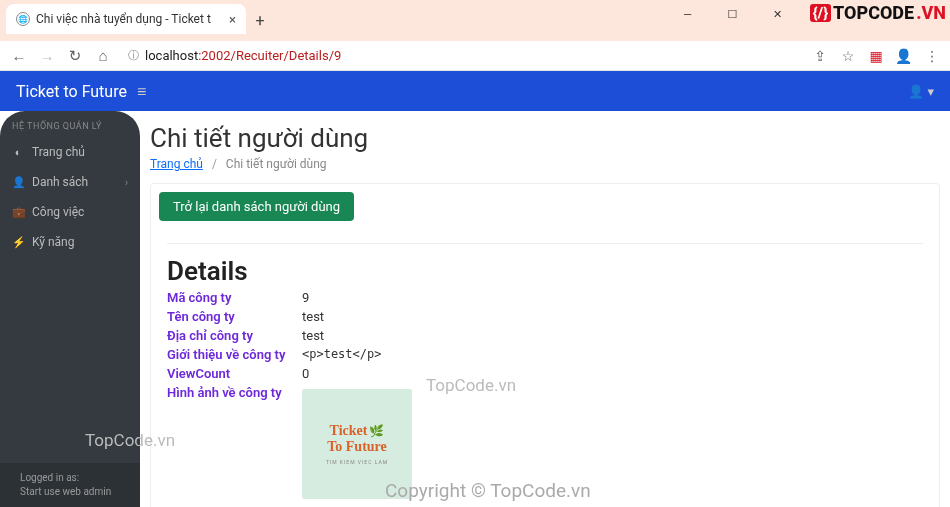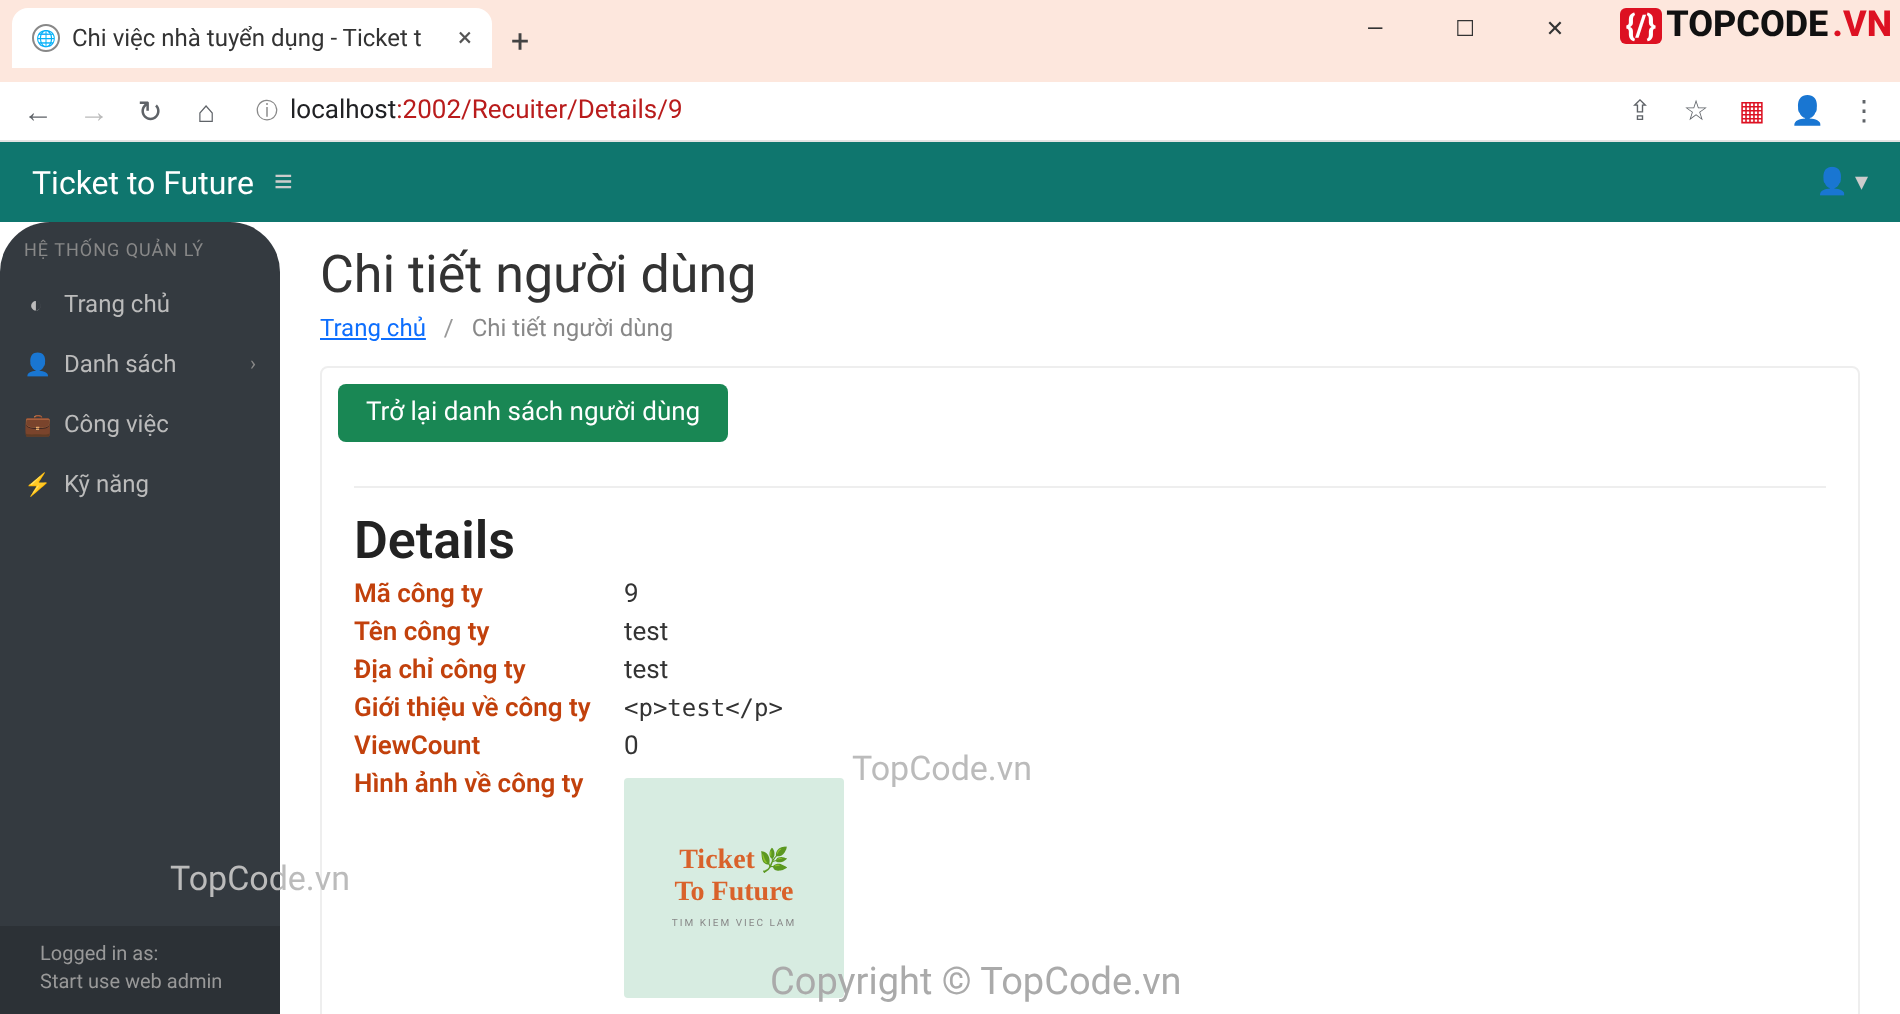--- a/index.html
+++ b/index.html
@@ -20,49 +20,49 @@
 .addr-bar { flex: 1; height: 24px; display: flex; align-items: center; font-size: 13px; color: #555; padding: 0 8px; }
 .addr-host { color: #202124; }
 .addr-path { color: #b91c1c; }
 .addr-icons { display: flex; gap: 8px; align-items: center; }
 .addr-icon { width: 20px; height: 20px; display: flex; align-items: center; justify-content: center; color: #5f6368; font-size: 14px; }
 .watermark-logo { position: absolute; top: 2px; right: 4px; font-weight: 800; font-size: 18px; color: #111; display: flex; align-items: center; gap: 2px; z-index: 100; }
 .watermark-logo .red { color: #d12; }
 .watermark-logo .bracket { background: #d12; color: #fff; padding: 0 3px; border-radius: 3px; font-size: 15px; }
 
 
-.app-header { height: 40px; background: #0f766e; color: #fff; display: flex; align-items: center; padding: 0 16px; justify-content: space-between; }
+.app-header { height: 40px; background: #1d4ed8; color: #fff; display: flex; align-items: center; padding: 0 16px; justify-content: space-between; }
 .brand { font-size: 16px; font-weight: 400; display: flex; align-items: center; gap: 10px; }
 .hamburger { font-size: 16px; color: #ccc; }
 .user-menu { color: #ccc; font-size: 13px; display: flex; align-items: center; gap: 3px; }
 
 
 .layout { display: flex; height: calc(507px - 71px - 40px); }
 .sidebar { width: 140px; background: #343a40; color: #aaa; font-size: 12px; display: flex; flex-direction: column; border-radius: 25px; }
 .sidebar-section-title { font-size: 9px; letter-spacing: 0.5px; color: #888; padding: 10px 12px 6px; text-transform: uppercase; }
 .sidebar-item { display: flex; align-items: center; padding: 8px 12px; color: #bbb; font-size: 12px; gap: 8px; cursor: pointer; }
 .sidebar-icon { width: 12px; text-align: center; font-size: 11px; }
 .sidebar-chev { margin-left: auto; font-size: 10px; color: #888; }
 .sidebar-footer { margin-top: auto; background: #2c3136; padding: 8px 20px; font-size: 10px; color: #999; line-height: 1.4; }
 
 
-.main { flex: 1; background: #fff; padding: 12px 20px; overflow-y: auto; position: relative; }
+.main { flex: 1; background: #fff; padding: 12px 10px; overflow-y: auto; position: relative; }
 .page-title { font-size: 26px; font-weight: 400; color: #333; margin-bottom: 4px; }
 .breadcrumb { font-size: 12px; margin-bottom: 12px; }
 .breadcrumb a { color: #0d6efd; text-decoration: underline; }
 .breadcrumb .sep { color: #999; margin: 0 6px; }
 .breadcrumb .cur { color: #888; }
 .card { border: 1px solid #eee; border-radius: 4px; }
 .card-header-btn { background: #198754; color: #fff; border: none; padding: 7px 14px; font-size: 13px; border-radius: 4px; margin: 8px; cursor: pointer; }
 .card-body { padding: 14px 16px; }
 .card-hr { border: none; border-top: 1px solid #eee; margin-bottom: 12px; }
 .details-title { font-size: 26px; font-weight: 600; color: #222; margin-bottom: 2px; }
 .details-sub { font-size: 15px; color: #333; margin-bottom: 16px; }
 .dl-row { display: flex; padding: 2px 0; font-size: 13px; }
-.dl-label { width: 135px; font-weight: 600; color: #c2410c; }
+.dl-label { width: 135px; font-weight: 600; color: #6d28d9; }
 .dl-value { color: #333; font-family: inherit; }
 .dl-value.mono { font-family: monospace; font-size: 12px; }
 .company-img { width: 110px; height: 110px; background: #d7ece1; display: flex; flex-direction: column; align-items: center; justify-content: center; border-radius: 2px; margin-top: 4px; }
 .company-img .t1 { color: #d9622b; font-weight: 700; font-size: 14px; font-family: Georgia, serif; }
 .company-img .t2 { color: #d9622b; font-weight: 700; font-size: 14px; font-family: Georgia, serif; }
 .company-img .t3 { color: #888; font-size: 5px; letter-spacing: 1px; margin-top: 4px; }
 .company-img .leaf { color: #2a5a3a; font-size: 12px; margin-left: 2px; }
 
 
 .wm { position: absolute; color: #bbb; font-size: 17px; pointer-events: none; z-index: 50; font-weight: 400; }

